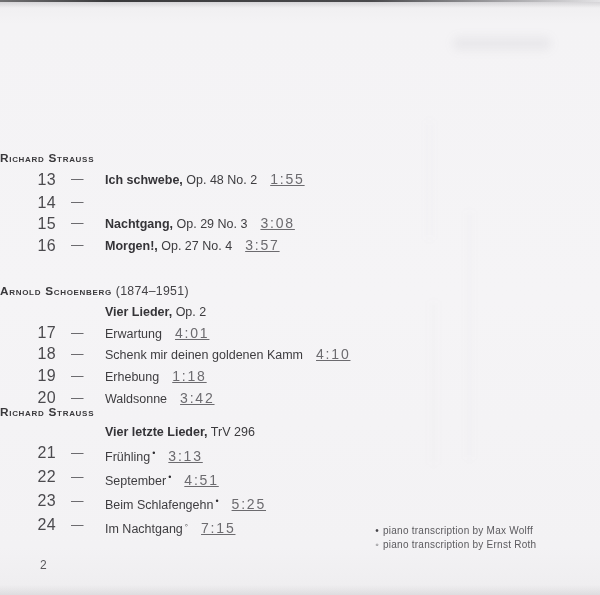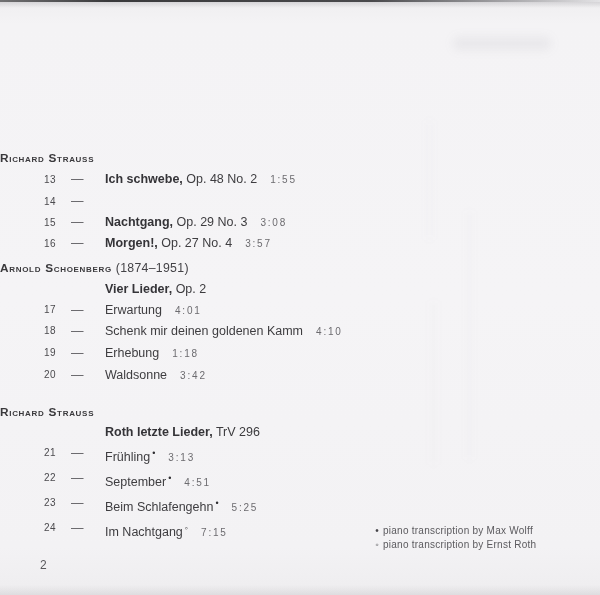--- a/index.html
+++ b/index.html
@@ -34,21 +34,21 @@
   }
   
   .smudge { position: absolute; filter: blur(4px); border-radius: 8px; }
   .smudge-a { left: 452px; top: 36px; width: 100px; height: 15px; background: rgba(120,112,132,.07); }
   .smudge-b { left: 428px; top: 120px; width: 3px; height: 120px; background: rgba(120,112,132,.05); }
   .smudge-c { left: 468px; top: 210px; width: 3px; height: 250px; background: rgba(120,112,132,.045); }
   .smudge-d { left: 432px; top: 300px; width: 3px; height: 165px; background: rgba(120,112,132,.04); }
 
   .section { position: absolute; left: 0; width: 600px; }
   .sec-a { top: 148px; line-height: 21.3px; }
-  .sec-b { top: 258px; line-height: 20.8px; }
+  .sec-b { top: 281px; line-height: 20.8px; }
   .sec-c { top: 402px; line-height: 20.3px; }
 
   .composer {
     font-variant: small-caps;
     font-weight: 700;
     font-size: 11.8px;
     letter-spacing: 0.7px;
     color: #3a393c;
   }
   .composer .dates {
@@ -57,39 +57,40 @@
     letter-spacing: 0.3px;
     font-size: 12.3px;
     color: #434246;
   }
   .work { padding-left: 105px; color: #3c3b3e; }
   .work b { font-weight: 700; color: #353438; margin-top: 16px; }
 
   .row { display: grid; grid-template-columns: 56px 49px auto; }
   .num {
     text-align: right;
-    font-size: 10px;
+    font-size: 16px;
     letter-spacing: 0.4px;
     color: #4b4a4e;
     margin-left: 24px;
   }
   .dash { padding-left: 15px; color: #56555a; }
   .title { color: #3e3d40; white-space: nowrap; }
   .title b { font-weight: 700; color: #353438; }
   sup.marker {
     font-size: 9px;
     vertical-align: 5px;
     margin-left: 2px;
     color: #2f2e32;
   }
   .dur {
-    font-size: 10px;
+    font-size: 14px;
     letter-spacing: 1.8px;
     color: #6c6b6f;
     margin-left: 13px;
+    text-decoration: underline;
   }
 
   .footnotes {
     position: absolute; left: 368px; top: 524px;
     font-size: 10px; line-height: 13.8px;
     letter-spacing: 0.25px;
     color: #5b5a5e;
   }
   .footnote { display: grid; grid-template-columns: 11px auto; column-gap: 4px; }
   .fn-marker { text-align: right; color: #454448; }
@@ -153,21 +154,21 @@
     </div>
     <div class="row">
       <span class="num">20</span>
       <span class="dash">—</span>
       <span class="title"><span>Waldsonne</span><span class="dur">3:42</span></span>
     </div>
   </div>
 
   <div class="section sec-c">
     <div class="composer"><span>Richard Strauss</span></div>
-    <div class="work"><b>Roth letzte Lieder,</b><span> TrV 296</span></div>
+    <div class="work"><b>Vier letzte Lieder,</b><span> TrV 296</span></div>
     <div class="row">
       <span class="num">21</span>
       <span class="dash">—</span>
       <span class="title"><span>Frühling</span><sup class="marker">•</sup><span class="dur">3:13</span></span>
     </div>
     <div class="row">
       <span class="num">22</span>
       <span class="dash">—</span>
       <span class="title"><span>September</span><sup class="marker">•</sup><span class="dur">4:51</span></span>
     </div>

